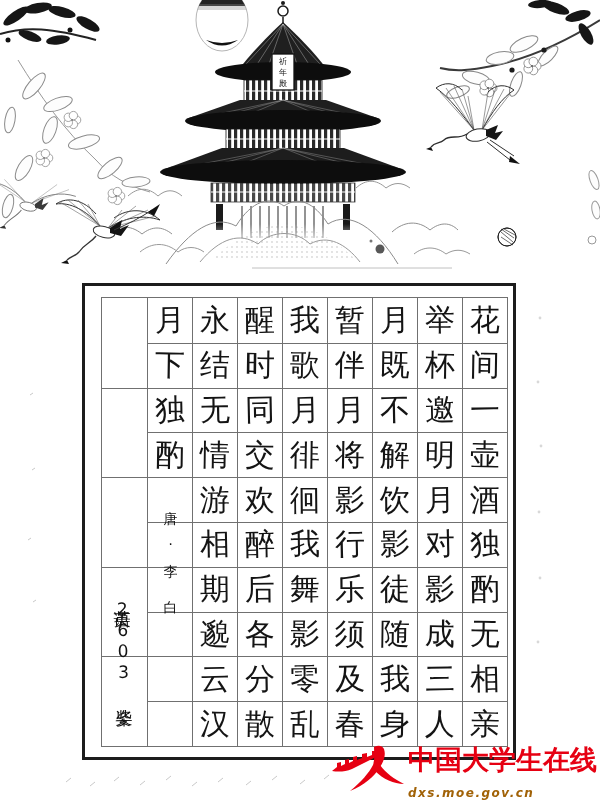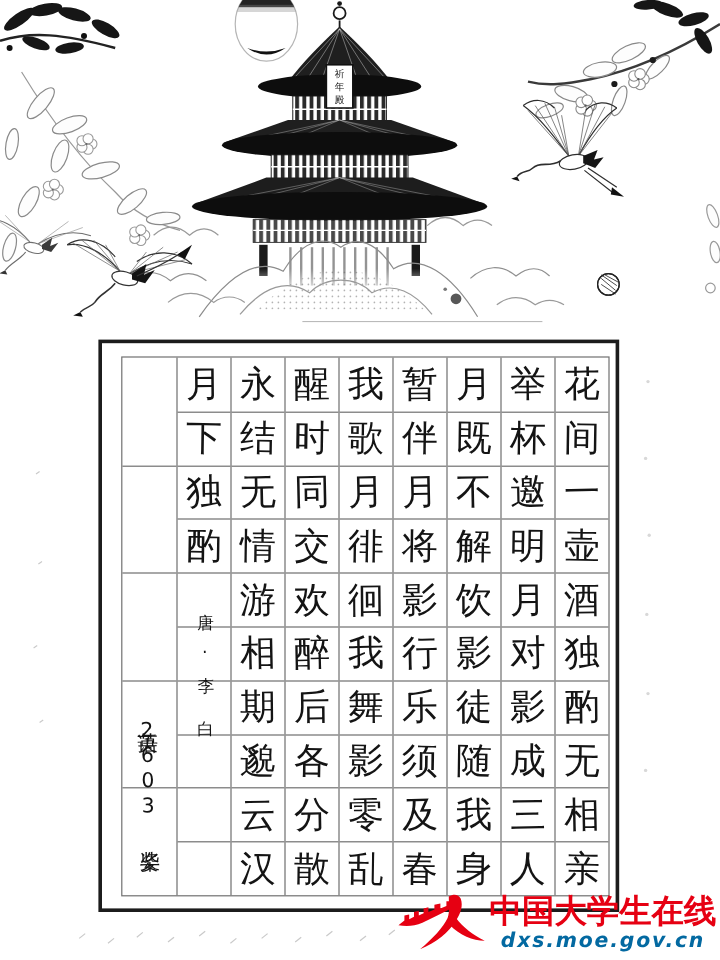--- a/index.html
+++ b/index.html
@@ -23,25 +23,25 @@
   .cell:nth-child(2n) .hw{transform:rotate(0.9deg);}
   .cell:nth-child(3n) .hw{transform:rotate(-1.2deg);}
   .cell.small{font-size:14px;}
   .cell.small .hw{writing-mode:vertical-rl;text-orientation:upright;line-height:1.05;letter-spacing:1px;}
   
   .student-info{position:absolute;left:102px;top:597px;width:42px;height:150px;
                 writing-mode:vertical-rl;text-orientation:upright;font-size:17px;color:#131313;
                 display:flex;align-items:center;line-height:1;letter-spacing:1px;transform:rotate(-1deg);}
   .student-info .name{margin-inline-start:12px;}
   
-  .logo{position:absolute;left:330px;top:739px;display:flex;align-items:flex-start;z-index:6;text-align:center;}
+  .logo{position:absolute;left:330px;top:739px;display:flex;align-items:flex-start;z-index:6;}
   .logo .icon{width:76px;height:54px;flex:0 0 auto;}
   .logo-text{display:flex;flex-direction:column;margin-left:2px;margin-top:7px;}
   .brand{font-size:27px;font-weight:bold;color:#e60012;line-height:1.0;white-space:nowrap;}
-  .url{font-size:17px;font-weight:bold;font-style:italic;color:#0369a1;letter-spacing:1.5px;margin-top:1px;}
+  .url{font-size:12px;font-weight:bold;font-style:italic;color:#a16207;letter-spacing:1.5px;margin-top:13px;}
   .artifacts{position:absolute;left:0;top:0;width:600px;height:800px;pointer-events:none;}
 </style>
 </head>
 <body>
 
 <svg class="header-art" viewBox="0 0 600 280">
   <defs>
     <pattern id="hatch" width="6" height="8" patternUnits="userSpaceOnUse">
       <rect width="6" height="8" fill="#ffffff"></rect>
       <rect x="0" width="3.2" height="8" fill="#2a2a2a"></rect>

